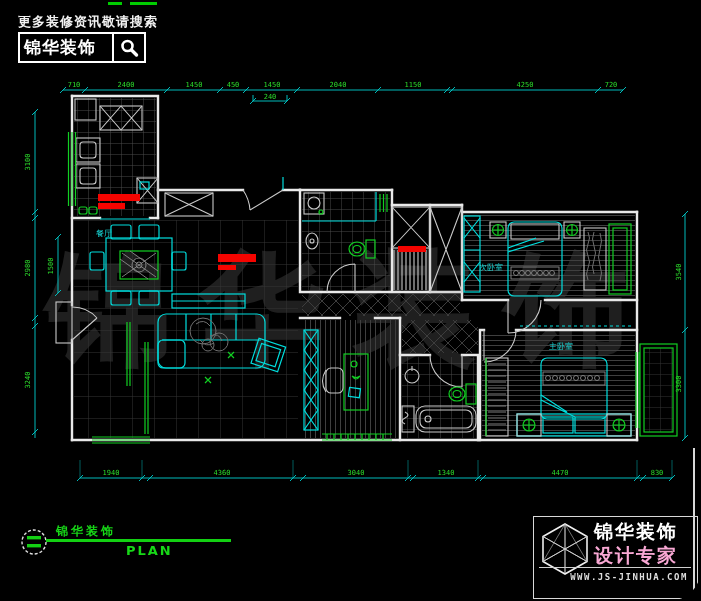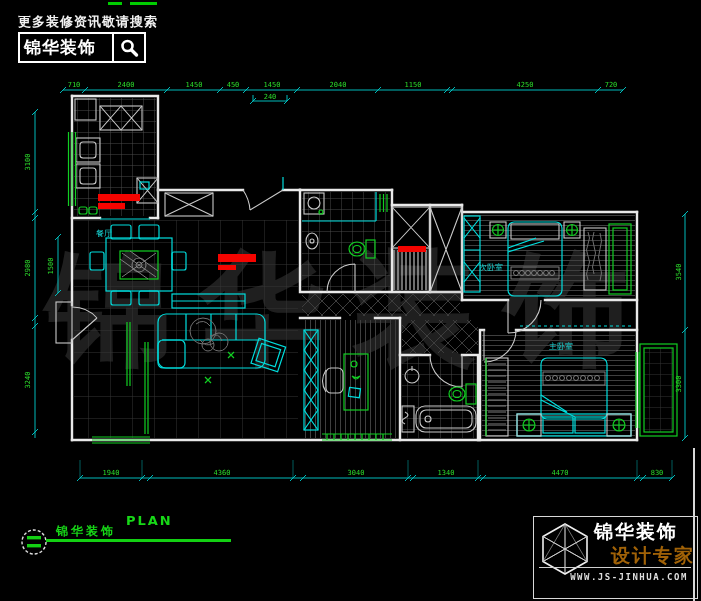--- a/index.html
+++ b/index.html
@@ -1,17 +1,17 @@
 <!DOCTYPE html>
 <html><head>
 <meta charset="utf-8">
 <style>
   html,body{margin:0;padding:0;background:#000;}
   .stage{position:relative;width:701px;height:601px;background:#000;overflow:hidden;
-         font-family:"DejaVu Sans","Liberation Sans",sans-serif;}
+         font-family:"DejaVu Sans","Liberation Sans",sans-serif;border-radius:32px;}
   
   .hint{position:absolute;left:18px;top:13px;color:#f2f2f2;font-size:13px;font-weight:bold;
         letter-spacing:1px;font-family:"DejaVu Serif","Liberation Serif",serif;}
   .logobox{position:absolute;left:18px;top:32px;width:124px;height:27px;border:2px solid #fff;
            display:flex;align-items:stretch;}
   .logotext{flex:1;display:flex;align-items:center;color:#fff;font-size:17px;font-weight:bold;
             letter-spacing:1px;padding-left:4px;font-family:"DejaVu Serif","Liberation Serif",serif;}
   .searchsec{width:30px;border-left:2px solid #fff;display:flex;align-items:center;justify-content:center;}
   .topdash{position:absolute;height:3px;background:#0c0;top:2px;}
   
@@ -23,29 +23,29 @@
   .gy{stroke:#8a8a8a;stroke-width:.9;fill:none;}
   .sk{stroke:#6f6f6f;stroke-width:1;fill:none;}
   .rd{fill:#f50400;stroke:none;}
   .dim{stroke:#00cfcf;stroke-width:.9;fill:none;}
   .dtx{fill:#2bdc2b;font:7px "DejaVu Sans Mono","Liberation Mono",monospace;}
   .rtx{fill:#19dede;font:8px "DejaVu Sans",sans-serif;}
   .wm{fill:#ffffff;opacity:.12;font:bold 125px "DejaVu Serif","Liberation Serif",serif;letter-spacing:28px;}
   
   .tline{position:absolute;left:46px;top:539px;width:185px;height:3px;background:#13d013;}
   .ptitle{position:absolute;left:56px;top:523px;color:#17d817;font-size:12px;letter-spacing:3px;font-weight:bold;}
-  .plabel{position:absolute;left:126px;top:513px;color:#17d817;font-size:13px;font-weight:bold;letter-spacing:2px;}
+  .plabel{position:absolute;left:126px;top:543px;color:#17d817;font-size:13px;font-weight:bold;letter-spacing:2px;}
   .marker{position:absolute;left:19px;top:528px;}
   
   .brandbox{position:absolute;left:533px;top:516px;width:163px;height:81px;border:1px solid #d8d8d8;}
   .cubewrap{position:absolute;left:537px;top:521px;}
   .bline1{position:absolute;left:594px;top:519px;color:#fff;font-size:19px;font-weight:bold;letter-spacing:2px;
           font-family:"DejaVu Serif","Liberation Serif",serif;white-space:nowrap;}
-  .bline2{position:absolute;left:594px;top:543px;color:#a16207;font-size:19px;font-weight:bold;letter-spacing:2px;
-          font-family:"DejaVu Serif","Liberation Serif",serif;white-space:nowrap;margin-left:17px;}
+  .bline2{position:absolute;left:594px;top:543px;color:#f9a8d4;font-size:19px;font-weight:bold;letter-spacing:2px;
+          font-family:"DejaVu Serif","Liberation Serif",serif;white-space:nowrap;}
   .brule{position:absolute;left:539px;top:567px;width:152px;height:1px;background:#cfcfcf;}
   .burl{position:absolute;left:535px;top:572px;width:188px;text-align:center;color:#ddd;font-size:9px;
         font-weight:bold;letter-spacing:1.5px;font-family:"DejaVu Sans Mono","Liberation Mono",monospace;}
   .rframe{position:absolute;left:693px;top:448px;width:2px;height:153px;background:#d8d8d8;}
 </style>
 </head>
 <body>
 
 <div class="stage">
 

